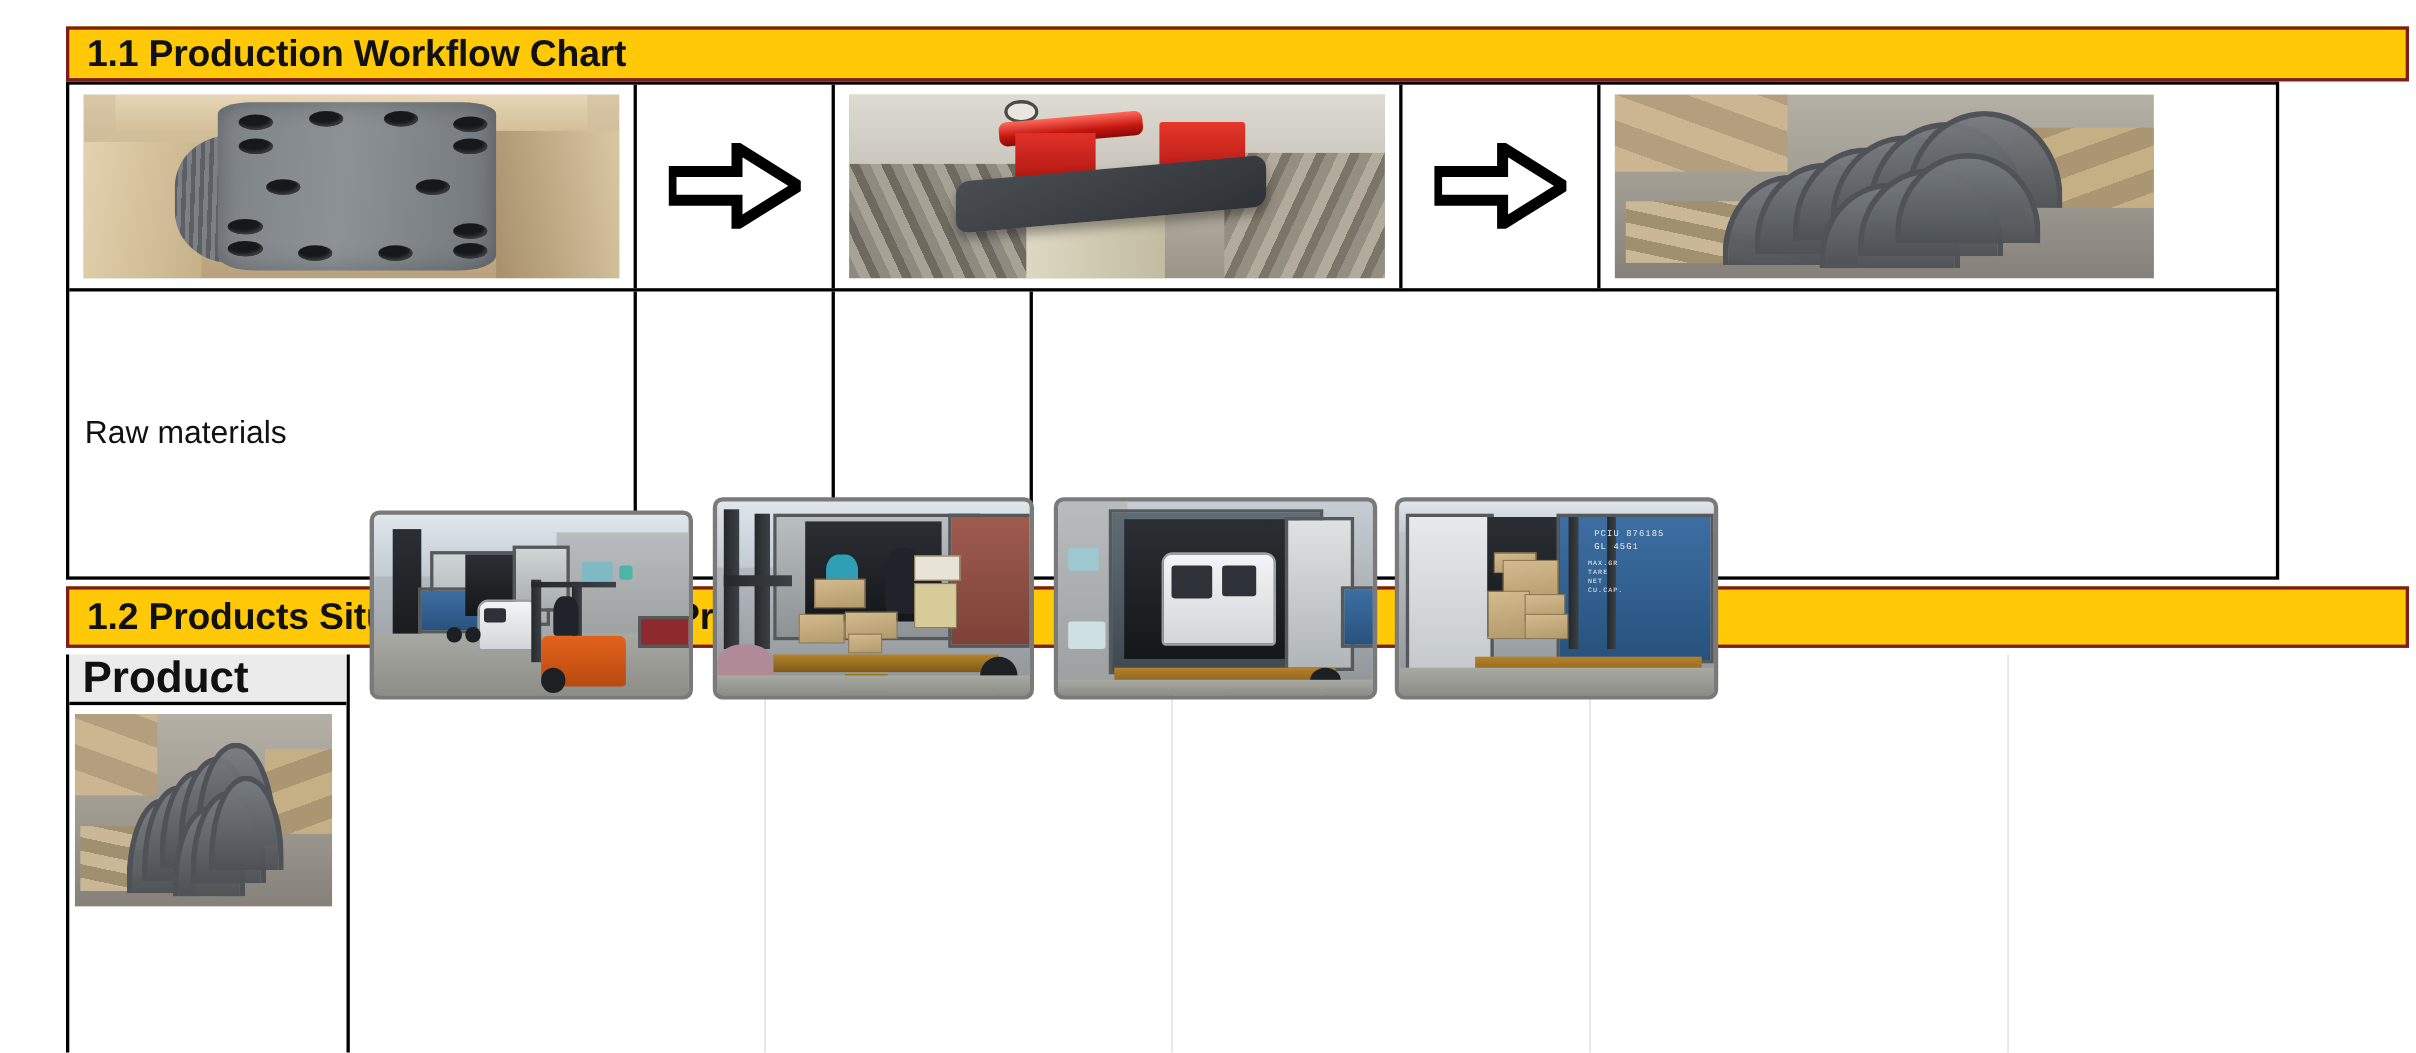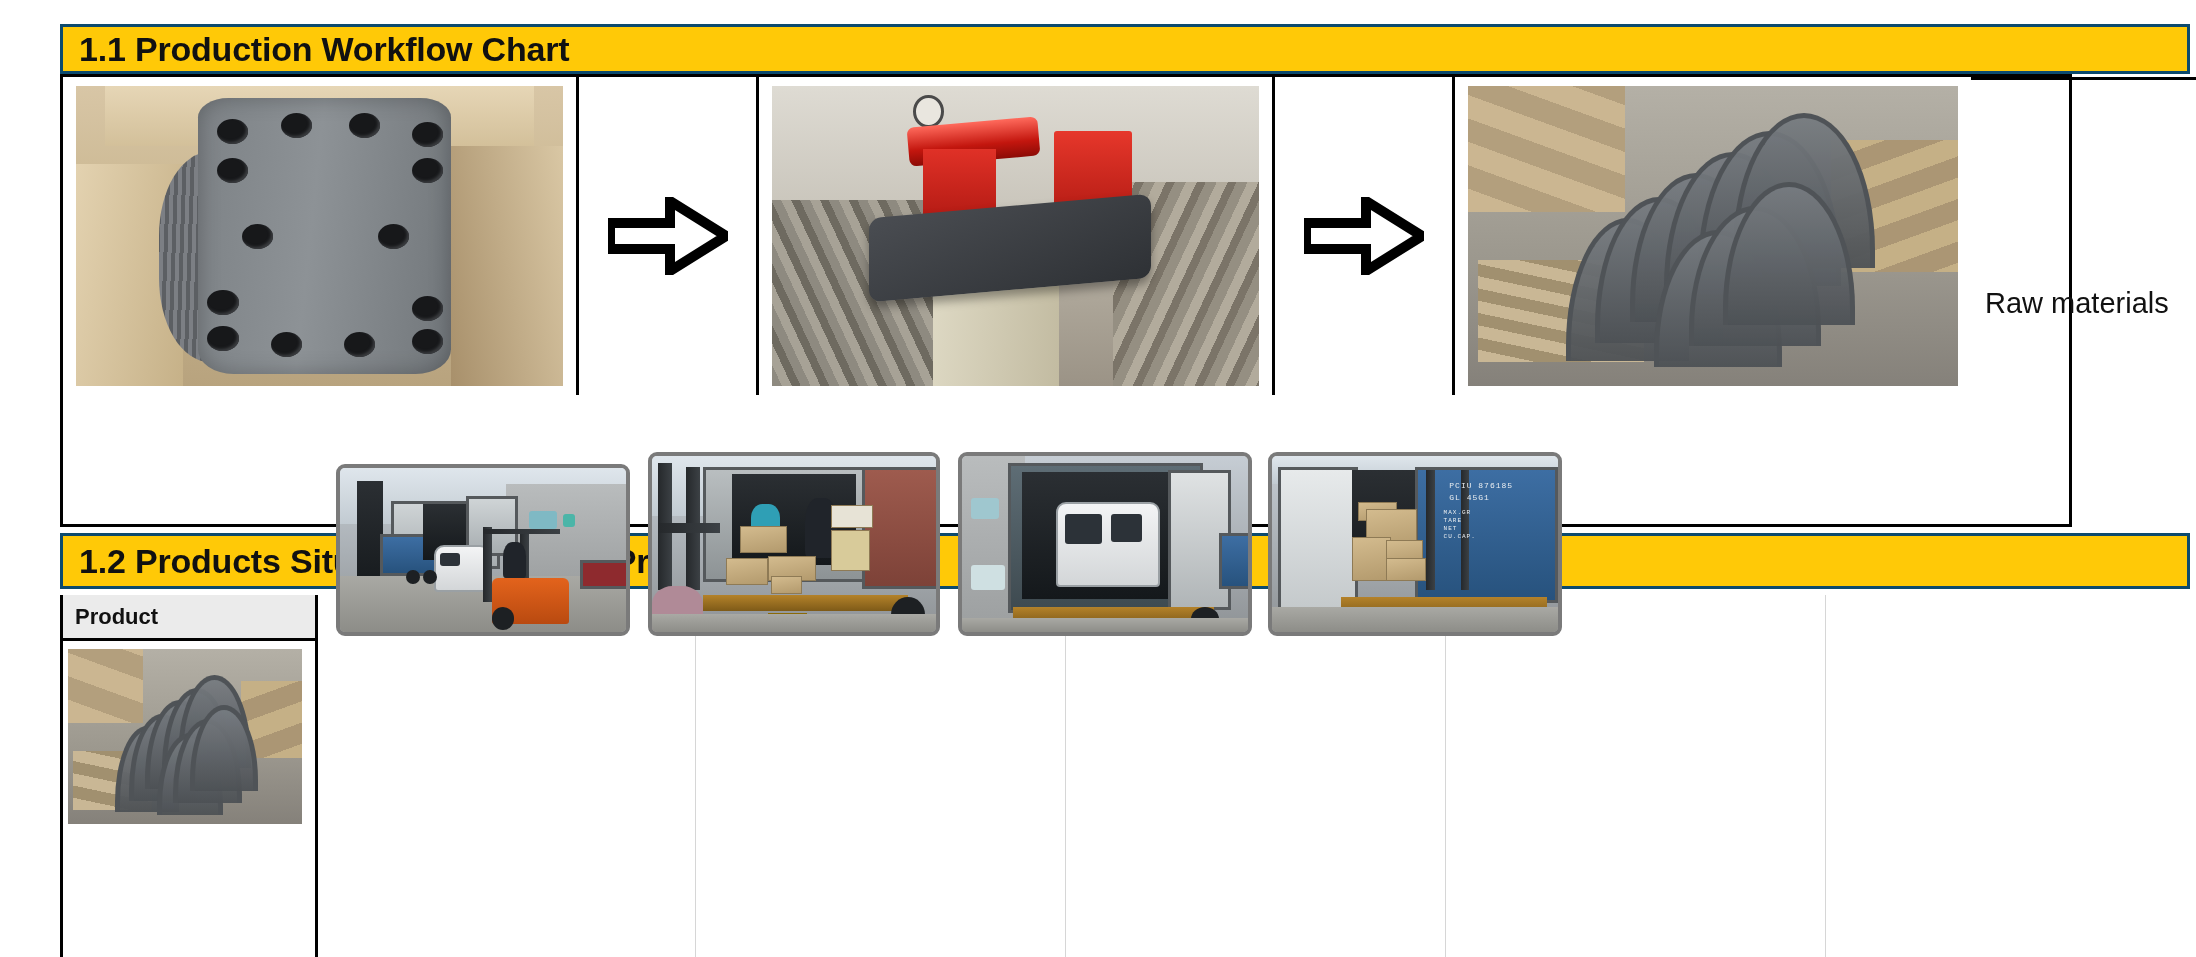--- a/index.html
+++ b/index.html
@@ -8,21 +8,21 @@
     background:#ffffff;
     font-family:"Liberation Sans", sans-serif;
     overflow:hidden;
     position:relative;
   }
 
   
   .band{
     position:absolute;
     background:#FFC907;
-    border:3px solid #0c4a6e;
+    border:3px solid #7f1d1d;
     display:flex;align-items:center;
     box-sizing:border-box;
   }
   .band-text{
     font-size:34px;
     font-weight:bold;
     color:#111;
     letter-spacing:-0.2px;
     padding-left:16px;
     white-space:nowrap;
@@ -33,21 +33,21 @@
   #workflow-table{
     position:absolute;
     left:60px;top:74px;
     width:2012px;height:453px;
     border:3px solid #000;
     box-sizing:border-box;
     background:#fff;
     display:flex;
     flex-direction:column;
   }
-  .wf-rows{display:flex;flex-direction:row;height:100%;}
+  .wf-rows{display:flex;flex-direction:column;height:100%;justify-content:center;}
   .wf-row-img{display:flex;height:318px;}
   .wf-row-cap{display:flex;height:100%;border-top:3px solid #000;}
 
   .wf-cell{
     box-sizing:border-box;
     position:relative;
     display:flex;align-items:center;justify-content:center;
     overflow:hidden;
   }
   .wf-cell.photo{border-right:3px solid #000;}
@@ -99,21 +99,21 @@
     background:#fff;
   }
   #product-head{
     height:46px;
     background:#ebebeb;
     border-bottom:3px solid #000;
     display:flex;align-items:center;
     box-sizing:border-box;
   }
   #product-head span{
-    font-size:22px;font-weight:bold;color:#111;padding-left:12px;
+    font-size:40px;font-weight:bold;color:#111;padding-left:12px;
   }
   #product-thumb-wrap{
     margin:8px 0 0 5px;
     width:234px;height:175px;
     overflow:hidden;position:relative;
   }
   #product-name{
     font-size:30px;color:#111;
     padding:16px 0 0 5px;
     white-space:nowrap;

